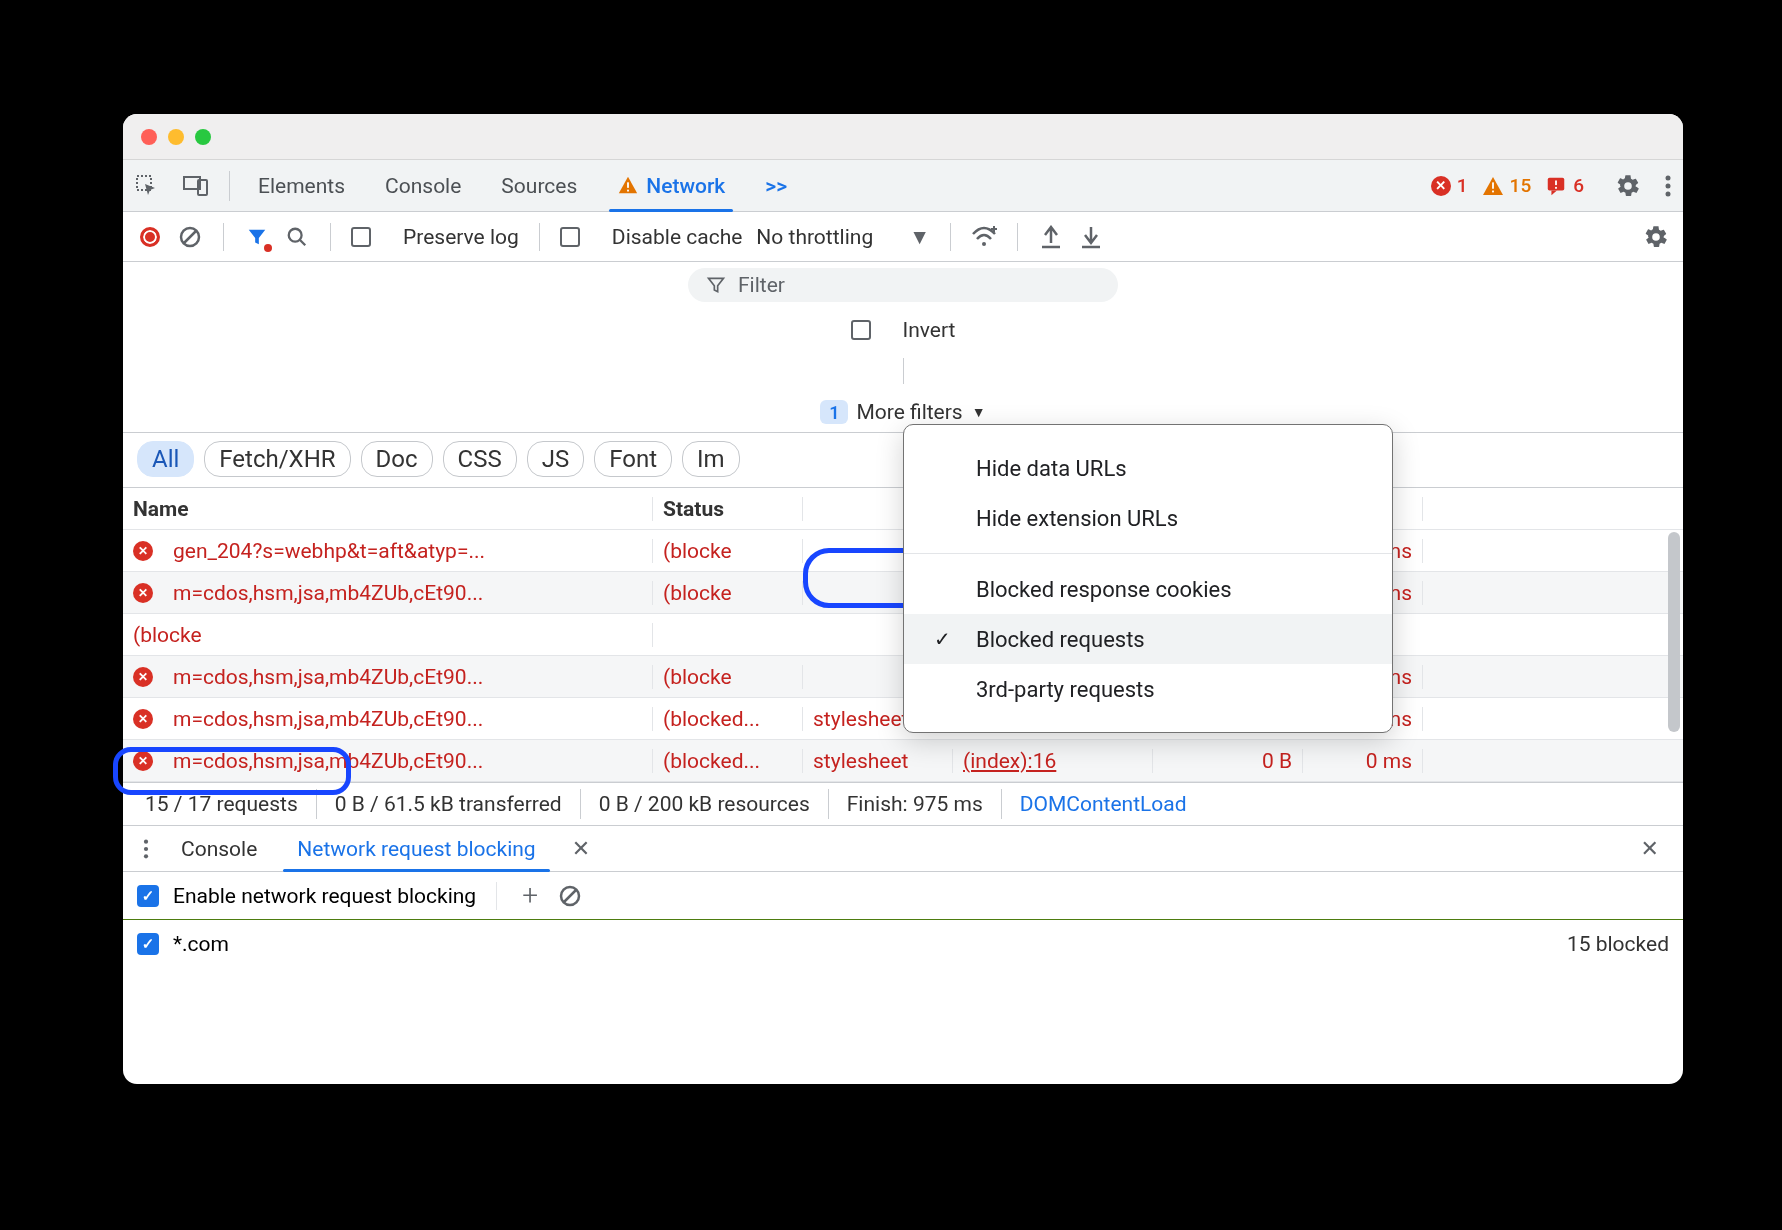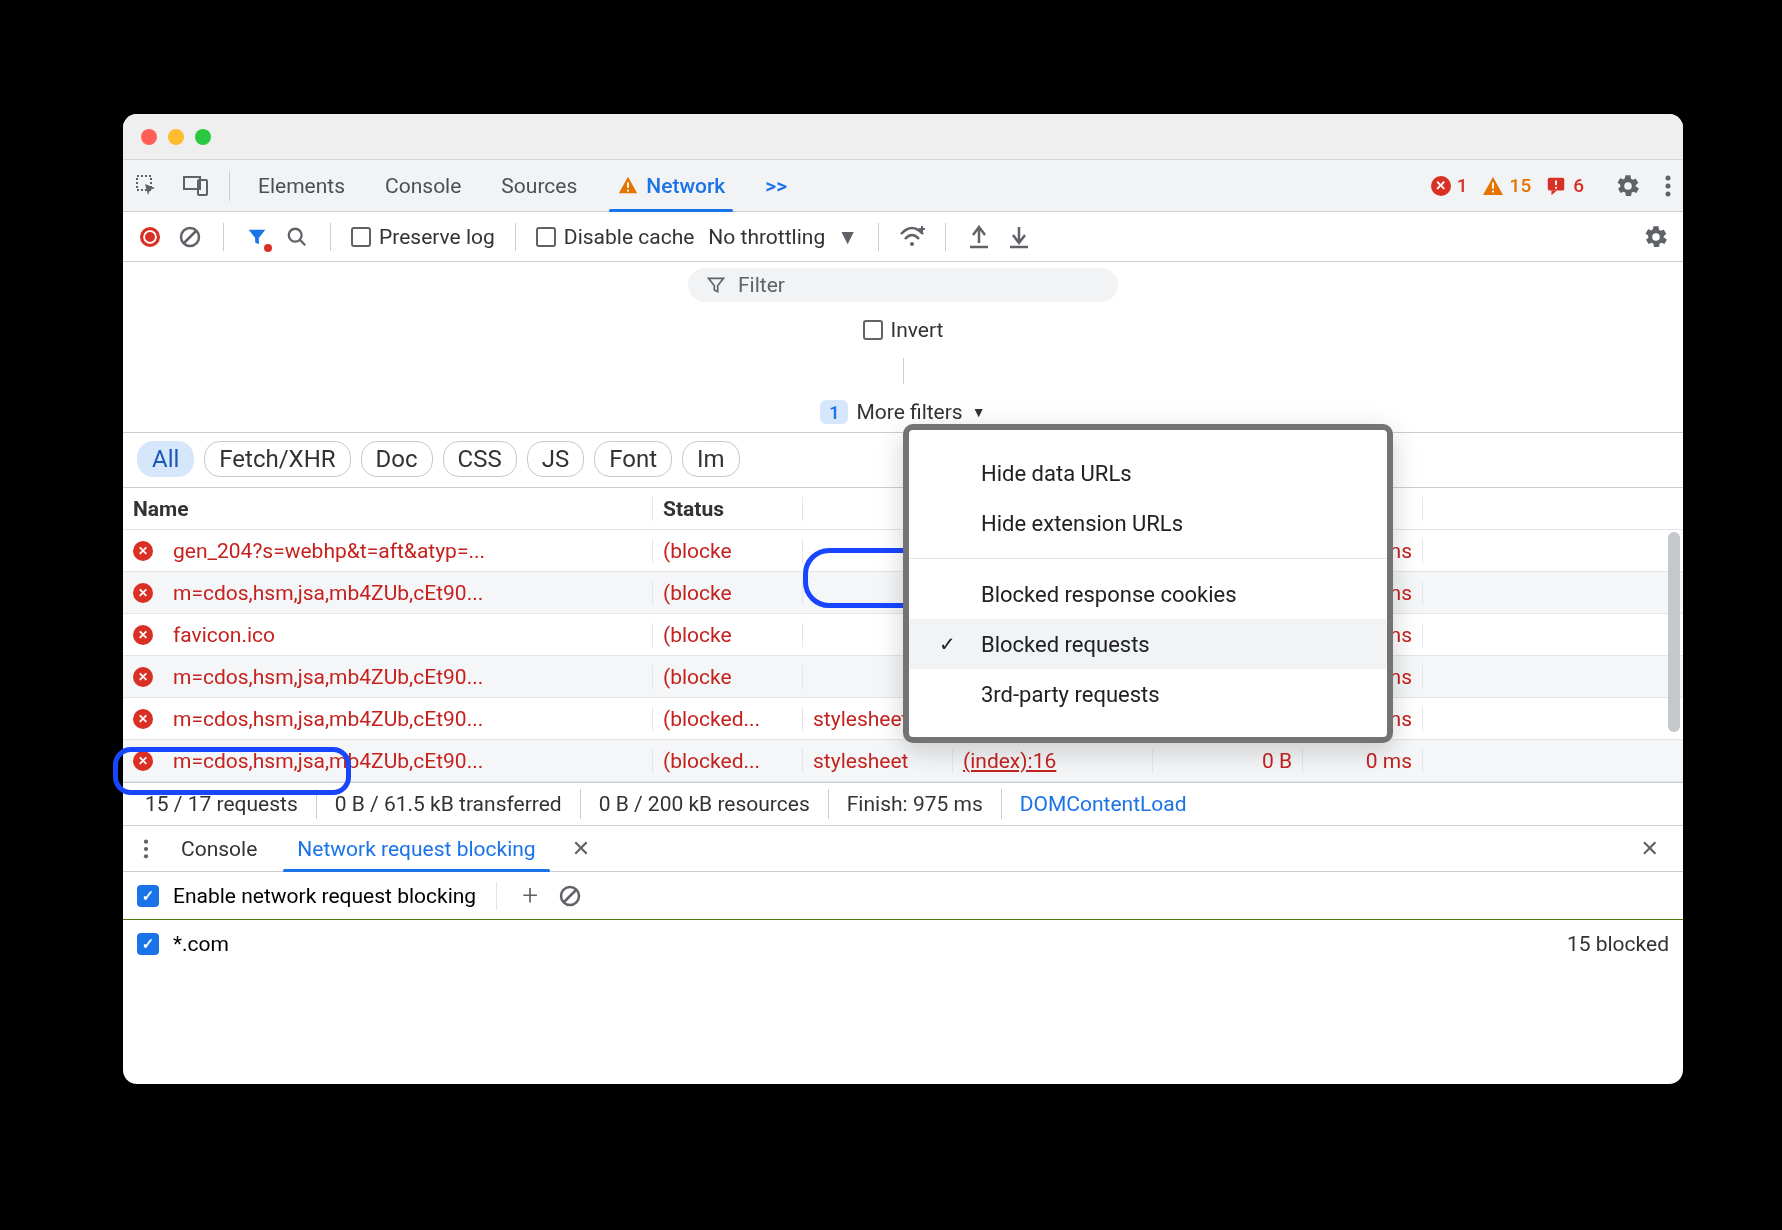--- a/index.html
+++ b/index.html
@@ -59,21 +59,21 @@
   padding: 0 14px;
   gap: 14px;
   font-size: 21px; color:#333;
 }
 .netbar .vsep { width:1px; height:28px; background:#cacdd1; margin:0 6px;}
 .rec-dot { width:20px;height:20px;border-radius:50%; border:3px solid #d93025; background:#d93025; box-shadow: inset 0 0 0 2px #fff;}
 .icnbtn { width:26px; height:26px; display:flex;align-items:center;justify-content:center;}
 .funnel-dot { position:relative; }
 .funnel-dot::after { content:""; position:absolute; right:-2px; bottom:-2px; width:8px;height:8px;border-radius:50%; background:#d93025;}
 .chk { width:20px;height:20px;border:2px solid #5f6368; border-radius:3px; margin-right:8px; flex-shrink:0;}
-.opt { display:flex;align-items:center;}
+.opt { display:flex;align-items:center;gap:24px;}
 .select-caret { margin-left:12px; color:#5f6368;}
 
 .filterrow {
   background:#fff;
   padding: 6px 14px 8px;
   border-bottom: 1px solid #cacdd1;
   display:flex; align-items:center; gap:16px;
   font-size:21px; color:#333;
   flex-wrap: wrap;
   flex-direction: column;
@@ -161,21 +161,21 @@
   height:48px; display:flex; align-items:center;
   font-size:21px; padding: 0 14px; gap:14px;
 }
 .drawer-row2 .count { margin-left:auto; color:#333;}
 
 .dropdown {
   position:absolute;
   left:780px; top:310px;
   width:490px;
   background:#fff;
-  border:6px solid #737373;
+  border:1px solid #737373;
   border-radius:10px;
   box-shadow: 0 8px 28px rgba(0,0,0,0.18);
   padding: 18px 0;
   font-size:22px; color:#202124;
   z-index:50;
 }
 .dropdown .item { height:50px; display:flex; align-items:center; padding: 0 28px 0 72px; position:relative;}
 .dropdown .item.sel::before { content:"✓"; position:absolute; left:30px; font-size:20px;}
 .dropdown .sep { height:1px; background:#e3e5e8; margin:10px 0;}
 
@@ -385,24 +385,20 @@
             <span>m=cdos,hsm,jsa,mb4ZUb,cEt90...</span>
           </div>
           <div>(blocke</div>
           <div></div>
           <div class="init"></div>
           <div class="size">0 B</div>
           <div class="time">0 ms</div>
           <div></div>
         </div>
         <div class="gridrow">
-          <div class="name">
-            <span class="x-circ"></span>
-            <span>favicon.ico</span>
-          </div>
           <div>(blocke</div>
           <div></div>
           <div class="init"></div>
           <div class="size">0 B</div>
           <div class="time">0 ms</div>
           <div></div>
         </div>
         <div class="gridrow alt">
           <div class="name">
             <span class="x-circ"></span>

